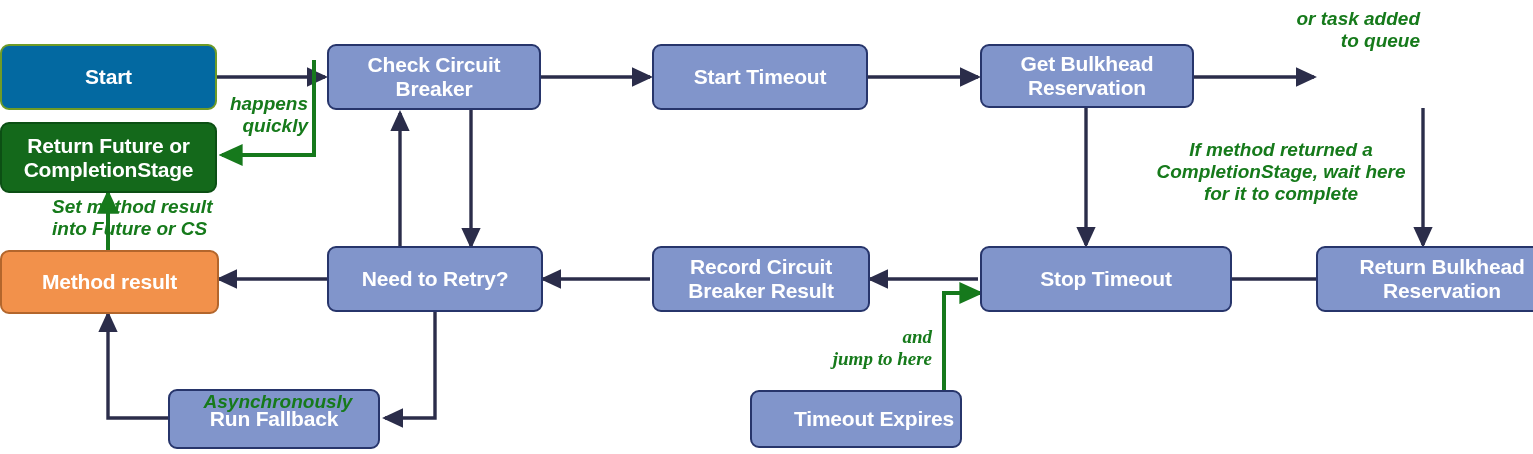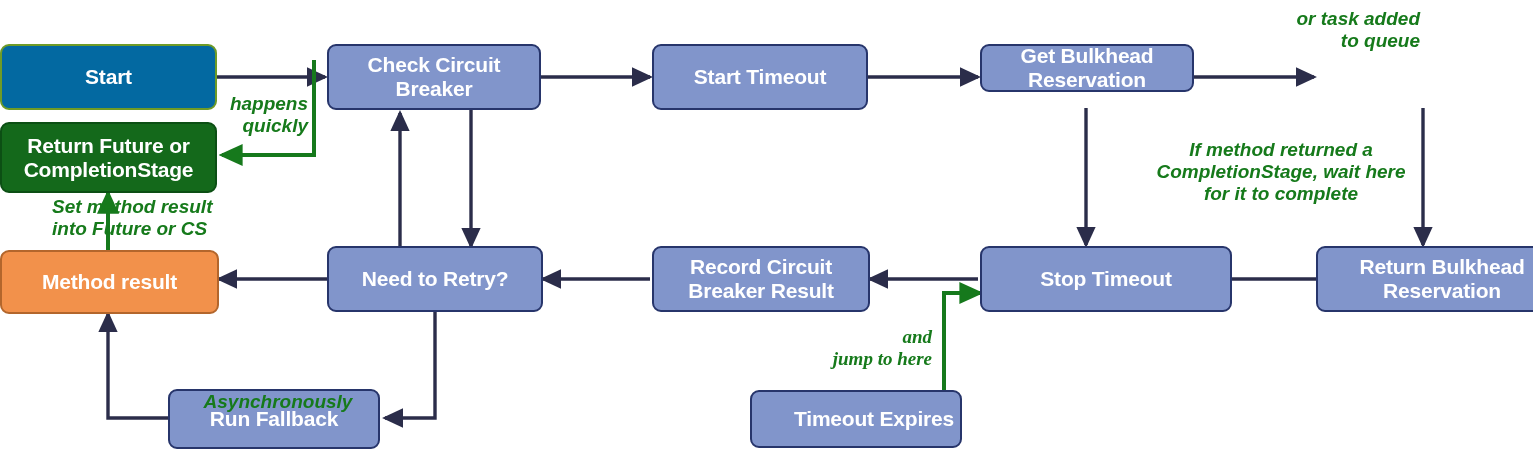--- a/index.html
+++ b/index.html
@@ -159,21 +159,21 @@
   </div>
 
   <div class="node node-blue" style="left:652px; top:246px; width:218px; height:66px;">
     <span>Record Circuit Breaker Result</span>
   </div>
 
   <div class="node node-blue" style="left:750px; top:390px; width:212px; height:58px;justify-content:flex-end;">
     <span>Timeout Expires</span>
   </div>
 
-  <div class="node node-blue" style="left:980px; top:44px; width:214px; height:48px;">
+  <div class="node node-blue" style="left:980px; top:44px; width:214px; height:64px;">
     <span>Get Bulkhead Reservation</span>
   </div>
 
   <div class="node node-blue" style="left:980px; top:246px; width:252px; height:66px;">
     <span>Stop Timeout</span>
   </div>
 
 
   <div class="node node-blue" style="left:1316px; top:246px; width:252px; height:66px;">
     <span>Return Bulkhead Reservation</span>

